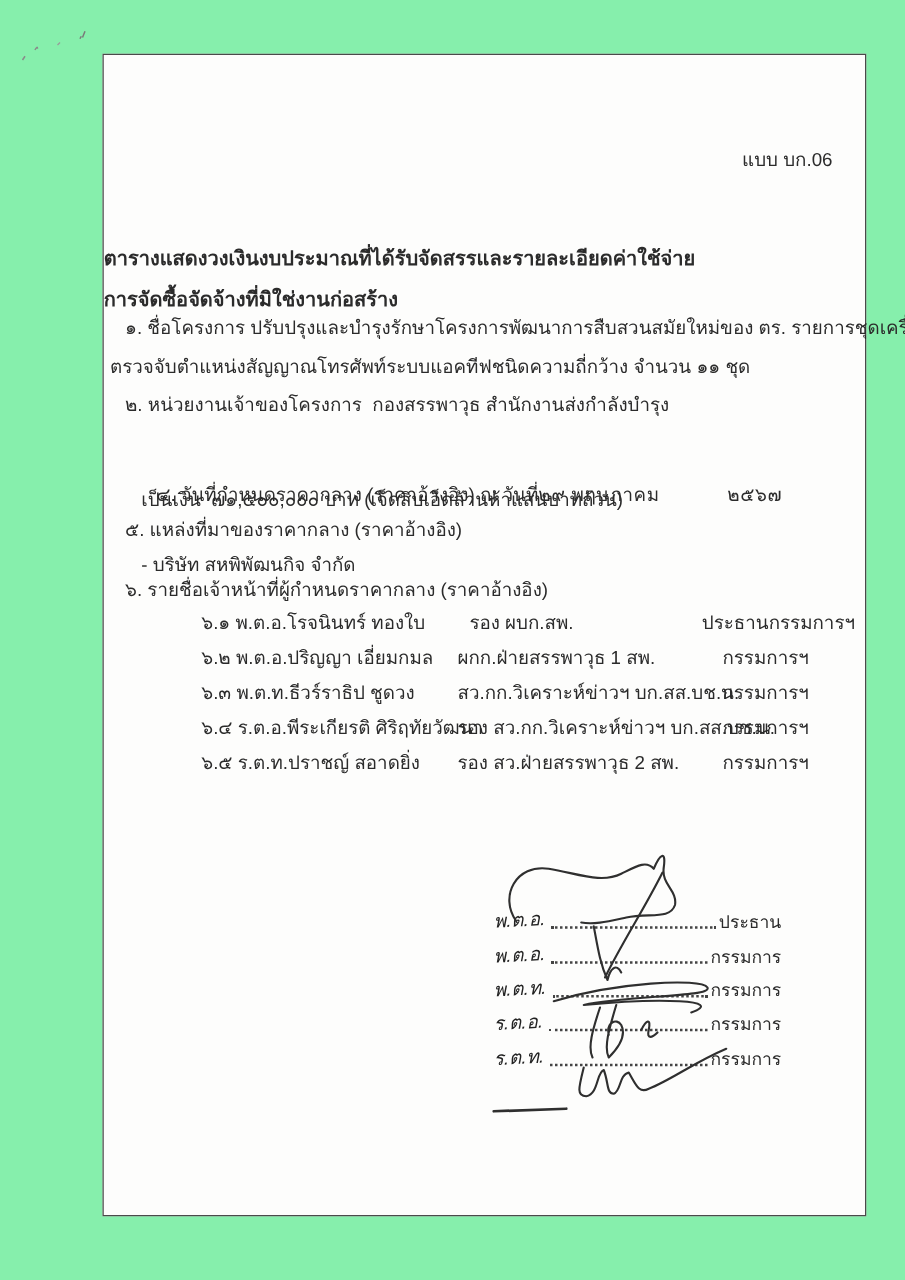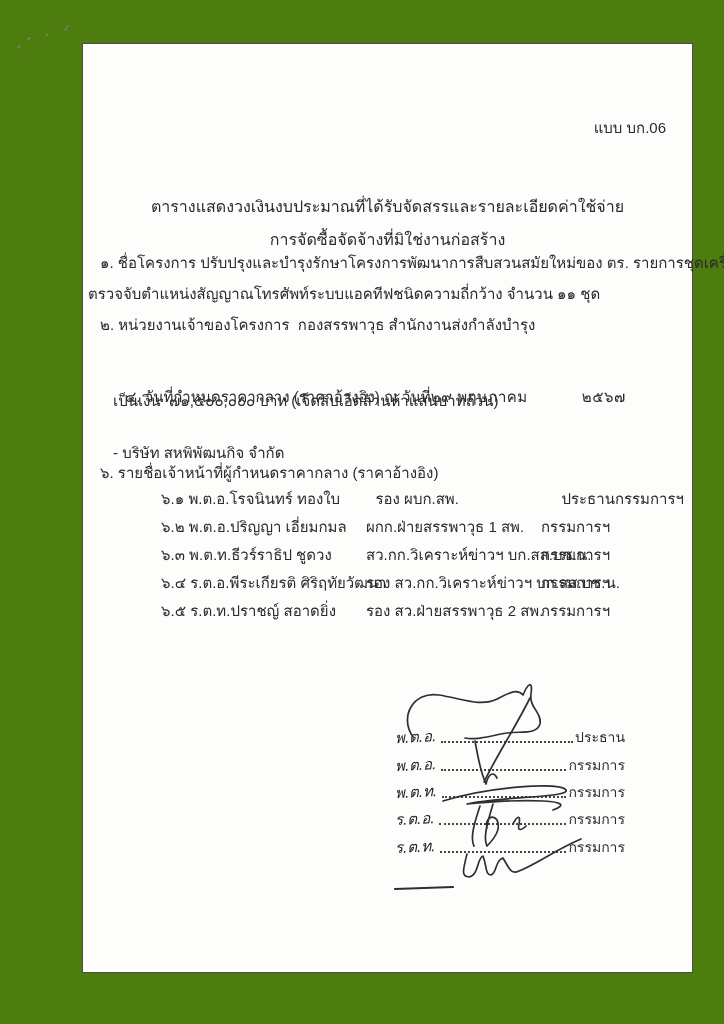--- a/index.html
+++ b/index.html
@@ -1,34 +1,34 @@
 <!DOCTYPE html>
 <html><head>
 <meta charset="utf-8">
 <style>
   html,body { margin:0; padding:0; background:#ffffff; }
   .canvas {
     position:relative; width:724px; height:1024px;
-    background:#4d7c0f; overflow:hidden;
+    background:#86efac; overflow:hidden;
     font-family:"Liberation Sans","DejaVu Sans",sans-serif;
     color:#2b2b2b;
   }
   .page {
     position:absolute; left:82px; top:43px; width:609px; height:928px;
     border:1.5px solid #4a4a4a; background:#fdfdfc;
   }
   .line { position:absolute; font-size:15px; line-height:22px; white-space:pre; }
   .form-code { position:absolute; top:72px; right:26px; font-size:15px; }
-  .title { position:absolute; left:0; width:100%; text-align:center; font-weight:normal; font-size:16px; white-space:pre; }
+  .title { position:absolute; left:0; width:100%; font-weight:bold; font-size:16px; white-space:pre; }
   .stamp { letter-spacing:0.5px; }
   .year-gap { margin-left:54px; }
   .crow { position:absolute; left:78px; right:8px; display:flex; font-size:15px; line-height:22px; white-space:pre; }
   .cname { width:205px; }
   .cpos  { width:175px; }
-  .crole { flex:1; }
+  .crole { flex:1;text-align:center; }
   .srow { position:absolute; left:312px; width:230px; display:flex; align-items:flex-end; line-height:20px; }
   .srank { font-size:15px; font-style:italic; color:#222; transform:rotate(-3deg); padding-right:3px; white-space:pre; }
   .sdots { flex:1; border-bottom:2px dotted #444; margin:0 2px 4px 2px; height:14px; }
   .slabel { font-size:14px; white-space:pre; }
   .sig-svg { position:absolute; left:300px; top:635px; pointer-events:none; }
   .specks { position:absolute; left:14px; top:22px; pointer-events:none; }
 </style>
 </head>
 <body>
 
@@ -50,20 +50,21 @@
 
     <div class="line" style="left:17px; top:208px;">๑. ชื่อโครงการ ปรับปรุงและบำรุงรักษาโครงการพัฒนาการสืบสวนสมัยใหม่ของ ตร. รายการชุดเครื่องมือ</div>
     <div class="line" style="left:5px;  top:239px;">ตรวจจับตำแหน่งสัญญาณโทรศัพท์ระบบแอคทีฟชนิดความถี่กว้าง จำนวน ๑๑ ชุด</div>
     <div class="line" style="left:17px; top:270px;">๒. หน่วยงานเจ้าของโครงการ  กองสรรพาวุธ สำนักงานส่งกำลังบำรุง</div>
 
     <div class="line" style="left:17px; top:320px;">
       <span>๔. วันที่กำหนดราคากลาง (ราคาอ้างอิง) ณ วันที่</span><span class="stamp">๒๙ พฤษภาคม</span><span class="stamp year-gap">๒๕๖๗</span>
     </div>
 
     <div class="line" style="left:30px; top:346px;">เป็นเงิน  ๗๑,๕๐๐,๐๐๐ บาท (เจ็ดสิบเอ็ดล้านห้าแสนบาทถ้วน)</div>
+    <div class="line" style="left:17px; top:370px;">๕. แหล่งที่มาของราคากลาง (ราคาอ้างอิง)</div>
     <div class="line" style="left:30px; top:398px;">- บริษัท สหพิพัฒนกิจ จำกัด</div>
     <div class="line" style="left:17px; top:418px;text-align:center;">๖. รายชื่อเจ้าหน้าที่ผู้กำหนดราคากลาง (ราคาอ้างอิง)</div>
 
     <div class="crow" style="top:444px;gap:19px;">
       <span class="cname">๖.๑ พ.ต.อ.โรจนินทร์ ทองใบ</span>
       <span class="cpos">รอง ผบก.สพ.</span>
       <span class="crole">ประธานกรรมการฯ</span>
     </div>
     <div class="crow" style="top:472px;">
       <span class="cname">๖.๒ พ.ต.อ.ปริญญา เอี่ยมกมล</span>

